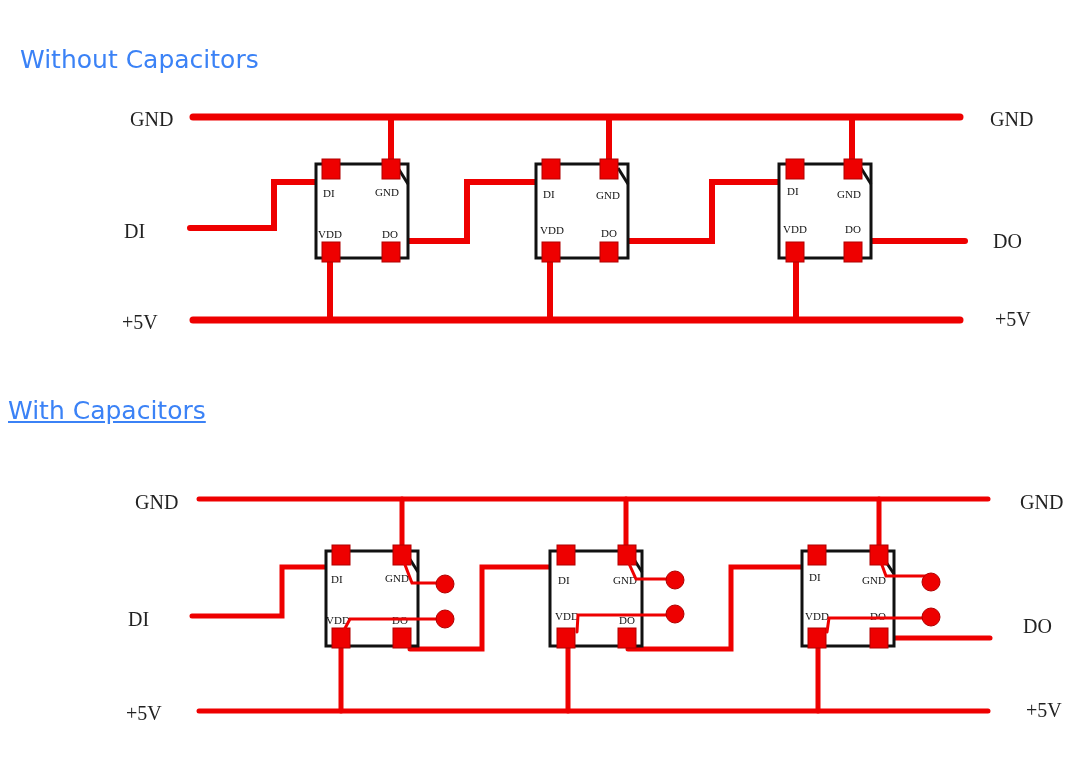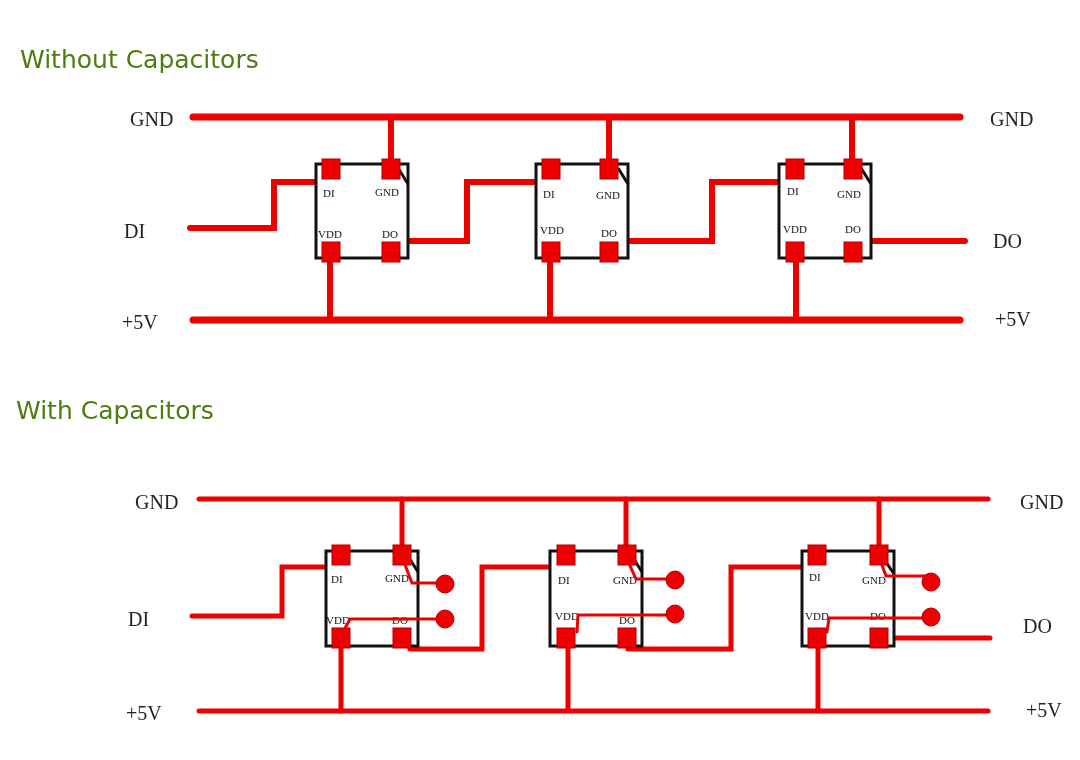--- a/index.html
+++ b/index.html
@@ -1,36 +1,36 @@
 <!DOCTYPE html>
 <html><head>
   <meta charset="utf-8">
   <style>
     html, body { margin: 0; padding: 0; background: #ffffff; }
     body { width: 1080px; height: 760px; position: relative; overflow: hidden; }
     .heading {
       position: absolute;
       font-family: "DejaVu Sans", sans-serif;
       font-size: 25px;
-      color: #4d7c0f;
+      color: #3b82f6;
       white-space: nowrap;
     }
     #diagram-svg { position: absolute; left: 0; top: 0; }
     .wire { stroke: #ee0000; fill: none; stroke-linecap: round; stroke-linejoin: miter; }
     .rail-label { font-family: "Liberation Serif", serif; font-size: 20px; fill: #222222; }
     .pin-label { font-family: "Liberation Serif", serif; font-size: 11px; fill: #111111; }
     .chip-body { fill: #ffffff; stroke: #111111; stroke-width: 3; }
     .pad { fill: #ee0000; stroke: #b00000; stroke-width: 1; }
     .cap { fill: #ee0000; stroke: #b00000; stroke-width: 1; }
   </style>
 </head>
 <body>
 
 <div class="heading" style="left:20px; top:45px;">Without Capacitors</div>
-<div class="heading" style="left:16px; top:396px;">With Capacitors</div>
+<div class="heading" style="left:8px; top:396px;text-decoration:underline;">With Capacitors</div>
 
 <svg id="diagram-svg" width="1080" height="760" xmlns="http://www.w3.org/2000/svg">
 
   <g>
 
     <line class="wire" stroke-width="7" x1="193" y1="117" x2="960" y2="117"></line>
     <line class="wire" stroke-width="7" x1="193" y1="320" x2="960" y2="320"></line>
     <text class="rail-label" x="130" y="126">GND</text>
     <text class="rail-label" x="990" y="126">GND</text>
     <text class="rail-label" x="122" y="329">+5V</text>

